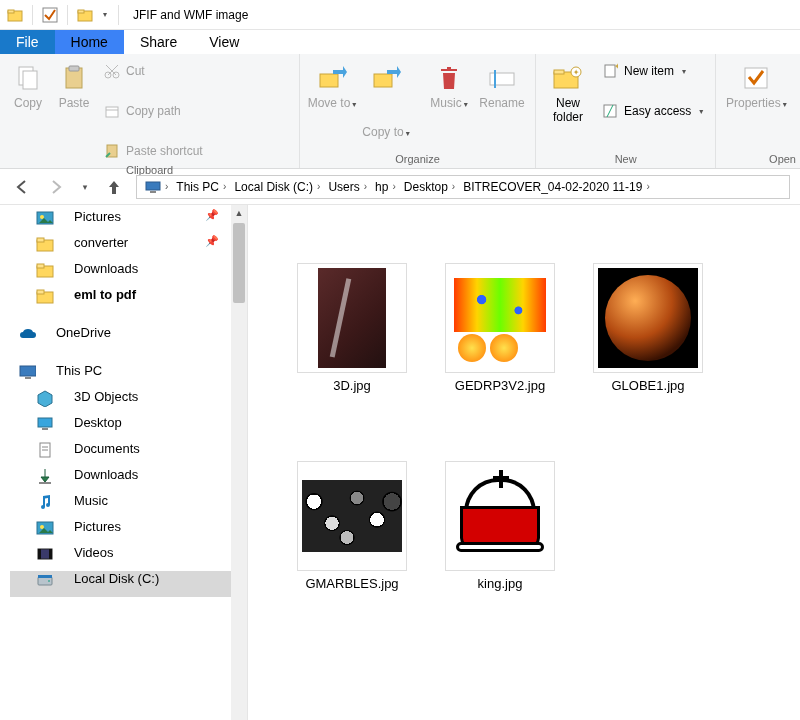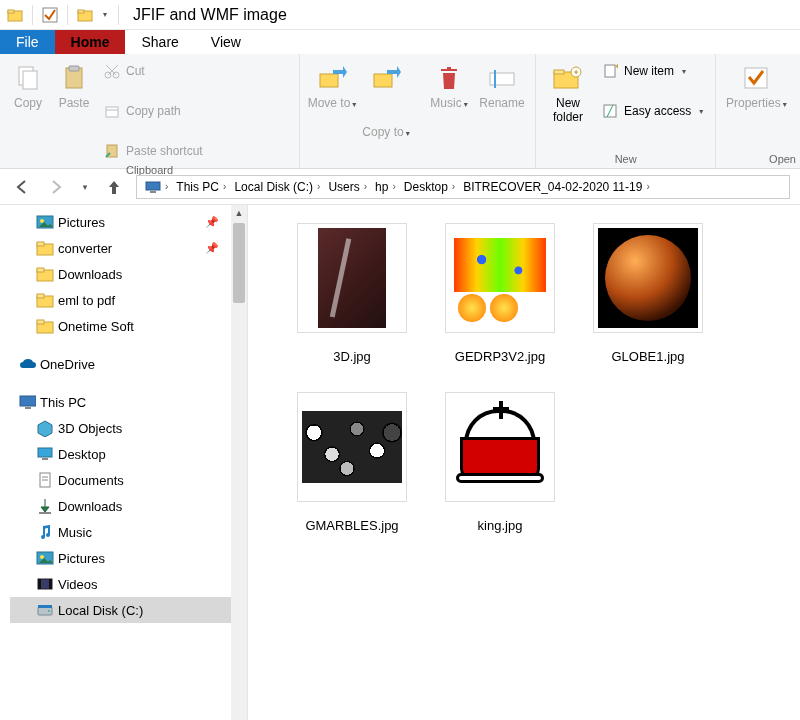--- a/index.html
+++ b/index.html
@@ -3,27 +3,27 @@
 <meta charset="utf-8">
 <style>
   * { box-sizing: border-box; margin: 0; padding: 0; font-family: "Segoe UI", Arial, sans-serif; }
   body { width: 800px; height: 720px; overflow: hidden; background: #fff; font-size: 12px; color: #000; }
 
   
   .titlebar { height: 30px; display: flex; align-items: center; background: #fff; border-bottom: 1px solid #e5e5e5; }
   .titlebar .qat { display: flex; align-items: center; padding: 0 4px; gap: 2px; }
   .qat-btn { width: 22px; height: 22px; display: flex; align-items: center; justify-content: center; }
   .titlebar .divider { width: 1px; height: 20px; background: #e0e0e0; margin: 0 4px; }
-  .titlebar .title { padding-left: 6px; font-size: 16px; }
+  .titlebar .title { padding-left: 6px; font-size: 12px; }
 
   
   .tabs { height: 24px; display: flex; align-items: stretch; background: #fff; }
   .tab { padding: 0 16px; display: flex; align-items: center; font-size: 14px; cursor: pointer; }
   .tab.file { background: #1979ca; color: #fff; }
-  .tab.active { background: #b91c1c; font-weight: bold; }
+  .tab.active { background: #3b82f6; }
 
   
   .ribbon { height: 115px; background: #f5f6f7; border-bottom: 1px solid #dadbdc; display: flex; }
   .group { border-right: 1px solid #e1e2e3; display: flex; flex-direction: column; }
   .group-body { flex: 1; display: flex; align-items: flex-start; padding: 4px 6px 0 6px; gap: 2px; }
   .group-label { text-align: center; font-size: 11px; color: #666; padding: 2px 0 3px 0; }
   .rbtn-lg { width: 56px; display: flex; flex-direction: column; align-items: center; justify-content: flex-start; gap: 3px; padding-top: 4px; cursor: pointer; text-align:center;}
   .rbtn-lg .ic { width: 32px; height: 32px; display:flex;align-items:center;justify-content:center; }
   .rbtn-lg .lbl { font-size: 12px; line-height: 1.15; }
   .rbtn-lg.wide { width: 72px; }
@@ -43,28 +43,28 @@
   .crumb .chev { font-size:10px; color:#555; margin-left:4px;}
 
   
   .main { display:flex; height: calc(720px - 30px - 24px - 115px - 36px); }
   .tree { width: 248px; border-right:1px solid #e5e5e5; overflow-y:auto; position:relative;}
   .tree-scrollbar { position:absolute; right:0; top:0; width:16px; height:100%; background:#f0f0f0;}
   .tree-scrollbar::before{content:"";position:absolute;top:18px;left:2px;width:12px;height:80px;background:#c1c1c1;border-radius:2px;}
   .tree-scrollbar .arr{position:absolute;left:0;width:16px;height:16px;display:flex;align-items:center;justify-content:center;font-size:9px;color:#555;}
   .tree-scrollbar .arr.up{top:0;}
   .tree ul { list-style:none; padding: 4px 0 4px 10px; }
-  .tree li { display:flex; align-items:center; height:26px; gap:4px; padding-left:8px; font-size:13px; cursor:pointer; position:relative;}
+  .tree li { display:flex; height:26px; gap:20px; padding-left:8px; font-size:13px; cursor:pointer; position:relative;}
   .tree li .pin { margin-left:auto; margin-right:28px; color:#777; font-size:11px;}
   .tree li.sep { height:12px; }
   .tree li.last-sel { background:#d8d8d8; }
   .tic { width:18px; height:18px; display:flex;align-items:center;justify-content:center;}
 
   .content { flex:1; padding: 18px 0 0 44px; display:flex; flex-wrap:wrap; align-content:flex-start; gap: 28px 28px;}
-  .item { width:120px; display:flex; flex-direction:column; align-items:center; gap:16px; cursor:pointer;}
+  .item { width:120px; display:flex; flex-direction:column; align-items:center; gap:5px; cursor:pointer;margin-top:40px;}
   .thumb { width:110px; height:110px; border:1px solid #ddd; display:flex;align-items:center;justify-content:center; background:#fff; overflow:hidden;}
   .item .fname { font-size:13px; text-align:center;}
 
   
   .th-3d { width:68px; height:100px; background:linear-gradient(135deg,#5a2a2a,#3a1818 60%,#221010); position:relative;}
   .th-3d::after{content:"";position:absolute;left:30%;top:10%;width:8%;height:80%;background:rgba(255,255,255,.5);transform:rotate(12deg);}
   .th-ged { width:100px; height:100px; background:#fff; position:relative;}
   .th-ged .map{position:absolute;left:4px;top:10px;width:92px;height:54px;background:
     radial-gradient(circle at 30% 40%, #2c62ff 0 6%, transparent 7%),
     radial-gradient(circle at 70% 60%, #2c62ff 0 5%, transparent 6%),
@@ -220,20 +220,21 @@
       <div class="rbtn-lg disabled" style="width:54px;">
         <div class="ic">
             <svg width="28" height="22">
               <rect x="2" y="6" width="24" height="12" fill="#fff" stroke="#bbb"></rect>
               <rect x="6" y="3" width="2" height="18" fill="#4aa3df"></rect>
             </svg>
           </div>
         <div class="lbl">Rename</div>
       </div>
     </div>
+    <div class="group-label">Organize</div>
   </div>
 
   <div class="group">
     <div class="group-body">
       <div class="rbtn-lg" style="width:52px;">
         <div class="ic">
             <svg width="32" height="28">
               <rect x="2" y="8" width="24" height="16" fill="#ffd75e" stroke="#caa43a"></rect>
               <rect x="2" y="6" width="10" height="4" fill="#ffe28a" stroke="#caa43a"></rect>
               <circle cx="24" cy="8" r="5" fill="#fff" stroke="#caa43a"></circle>
@@ -362,37 +363,28 @@
         </li>
         <li style="padding-left: 26px;">
           <span class="tic">
             <svg width="18" height="18">
               <rect x="1" y="5" width="16" height="11" fill="#ffd75e" stroke="#caa43a"></rect>
               <rect x="1" y="3" width="7" height="4" fill="#ffe28a" stroke="#caa43a"></rect>
             </svg>
           </span>
           <span>Downloads</span>
         </li>
-        <li style="padding-left: 26px;">
+        <li style="padding-left: 26px; font-weight: bold;">
           <span class="tic">
             <svg width="18" height="18">
               <rect x="1" y="5" width="16" height="11" fill="#ffd75e" stroke="#caa43a"></rect>
               <rect x="1" y="3" width="7" height="4" fill="#ffe28a" stroke="#caa43a"></rect>
             </svg>
           </span>
           <span>eml to pdf</span>
-        </li>
-        <li style="padding-left: 26px;">
-          <span class="tic">
-            <svg width="18" height="18">
-              <rect x="1" y="5" width="16" height="11" fill="#ffd75e" stroke="#caa43a"></rect>
-              <rect x="1" y="3" width="7" height="4" fill="#ffe28a" stroke="#caa43a"></rect>
-            </svg>
-          </span>
-          <span>Onetime Soft</span>
         </li>
         <li class="sep"></li>
         <li>
           <span class="tic">
             <svg width="20" height="18">
               <path d="M5 13 Q2 13 2 10 Q2 7 5 7 Q6 4 10 4 Q14 4 15 7 Q18 7 18 10 Q18 13 15 13 Z" fill="#0a64a4"></path>
             </svg>
           </span>
           <span>OneDrive</span>
         </li>

